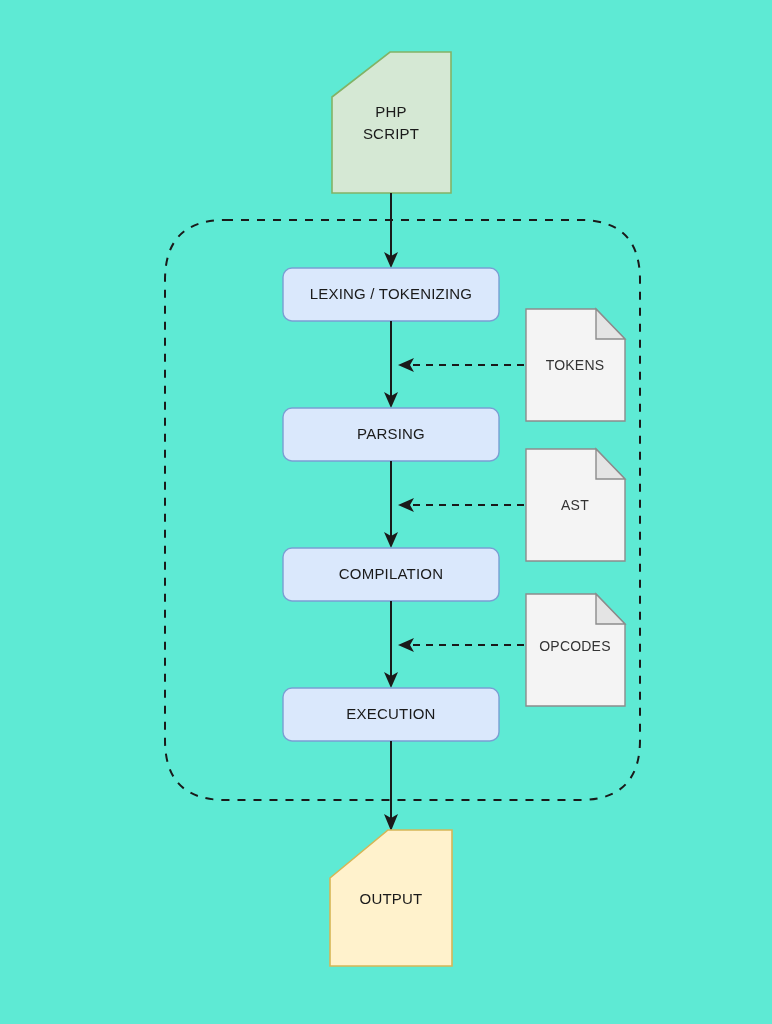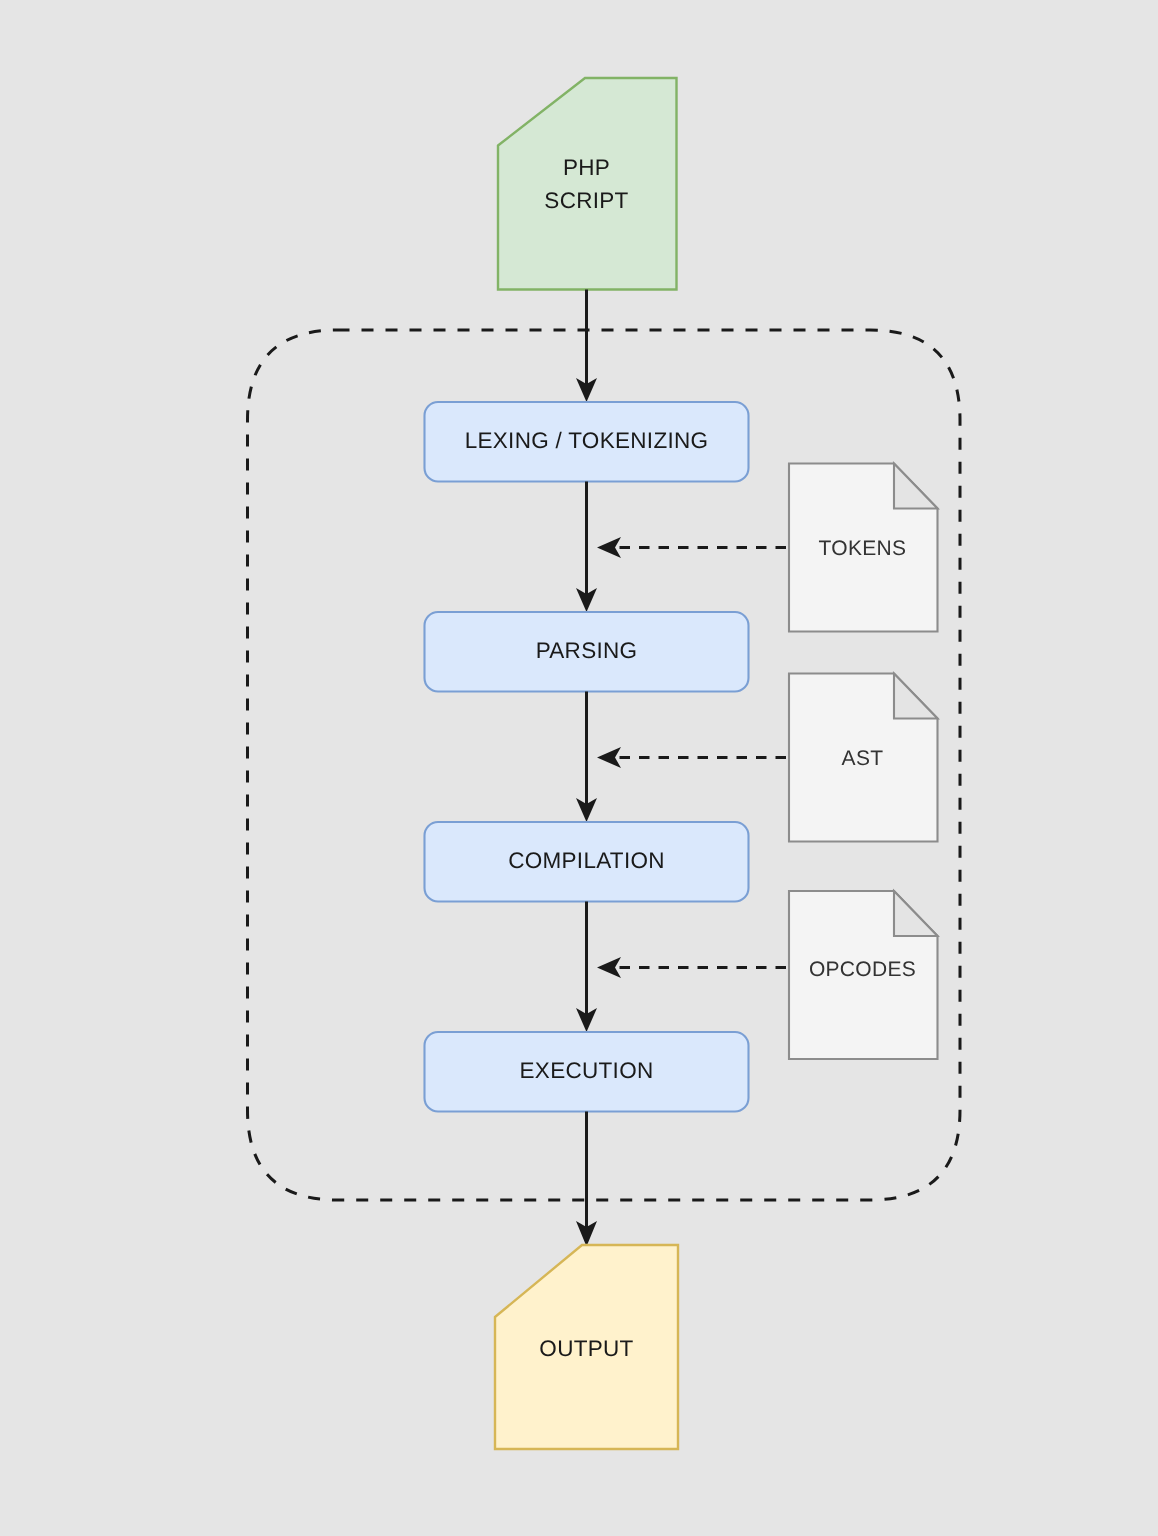--- a/index.html
+++ b/index.html
@@ -8,21 +8,21 @@
     padding: 0;
     background: #ffffff;
   }
   body {
     font-family: "Liberation Sans", sans-serif;
   }
   #canvas {
     position: relative;
     width: 772px;
     height: 1024px;
-    background: #e5e5e5;
+    background: #5eead4;
     overflow: hidden;
   }
   #diagram-svg {
     position: absolute;
     left: 0;
     top: 0;
     width: 772px;
     height: 1024px;
   }
   .node-label {

